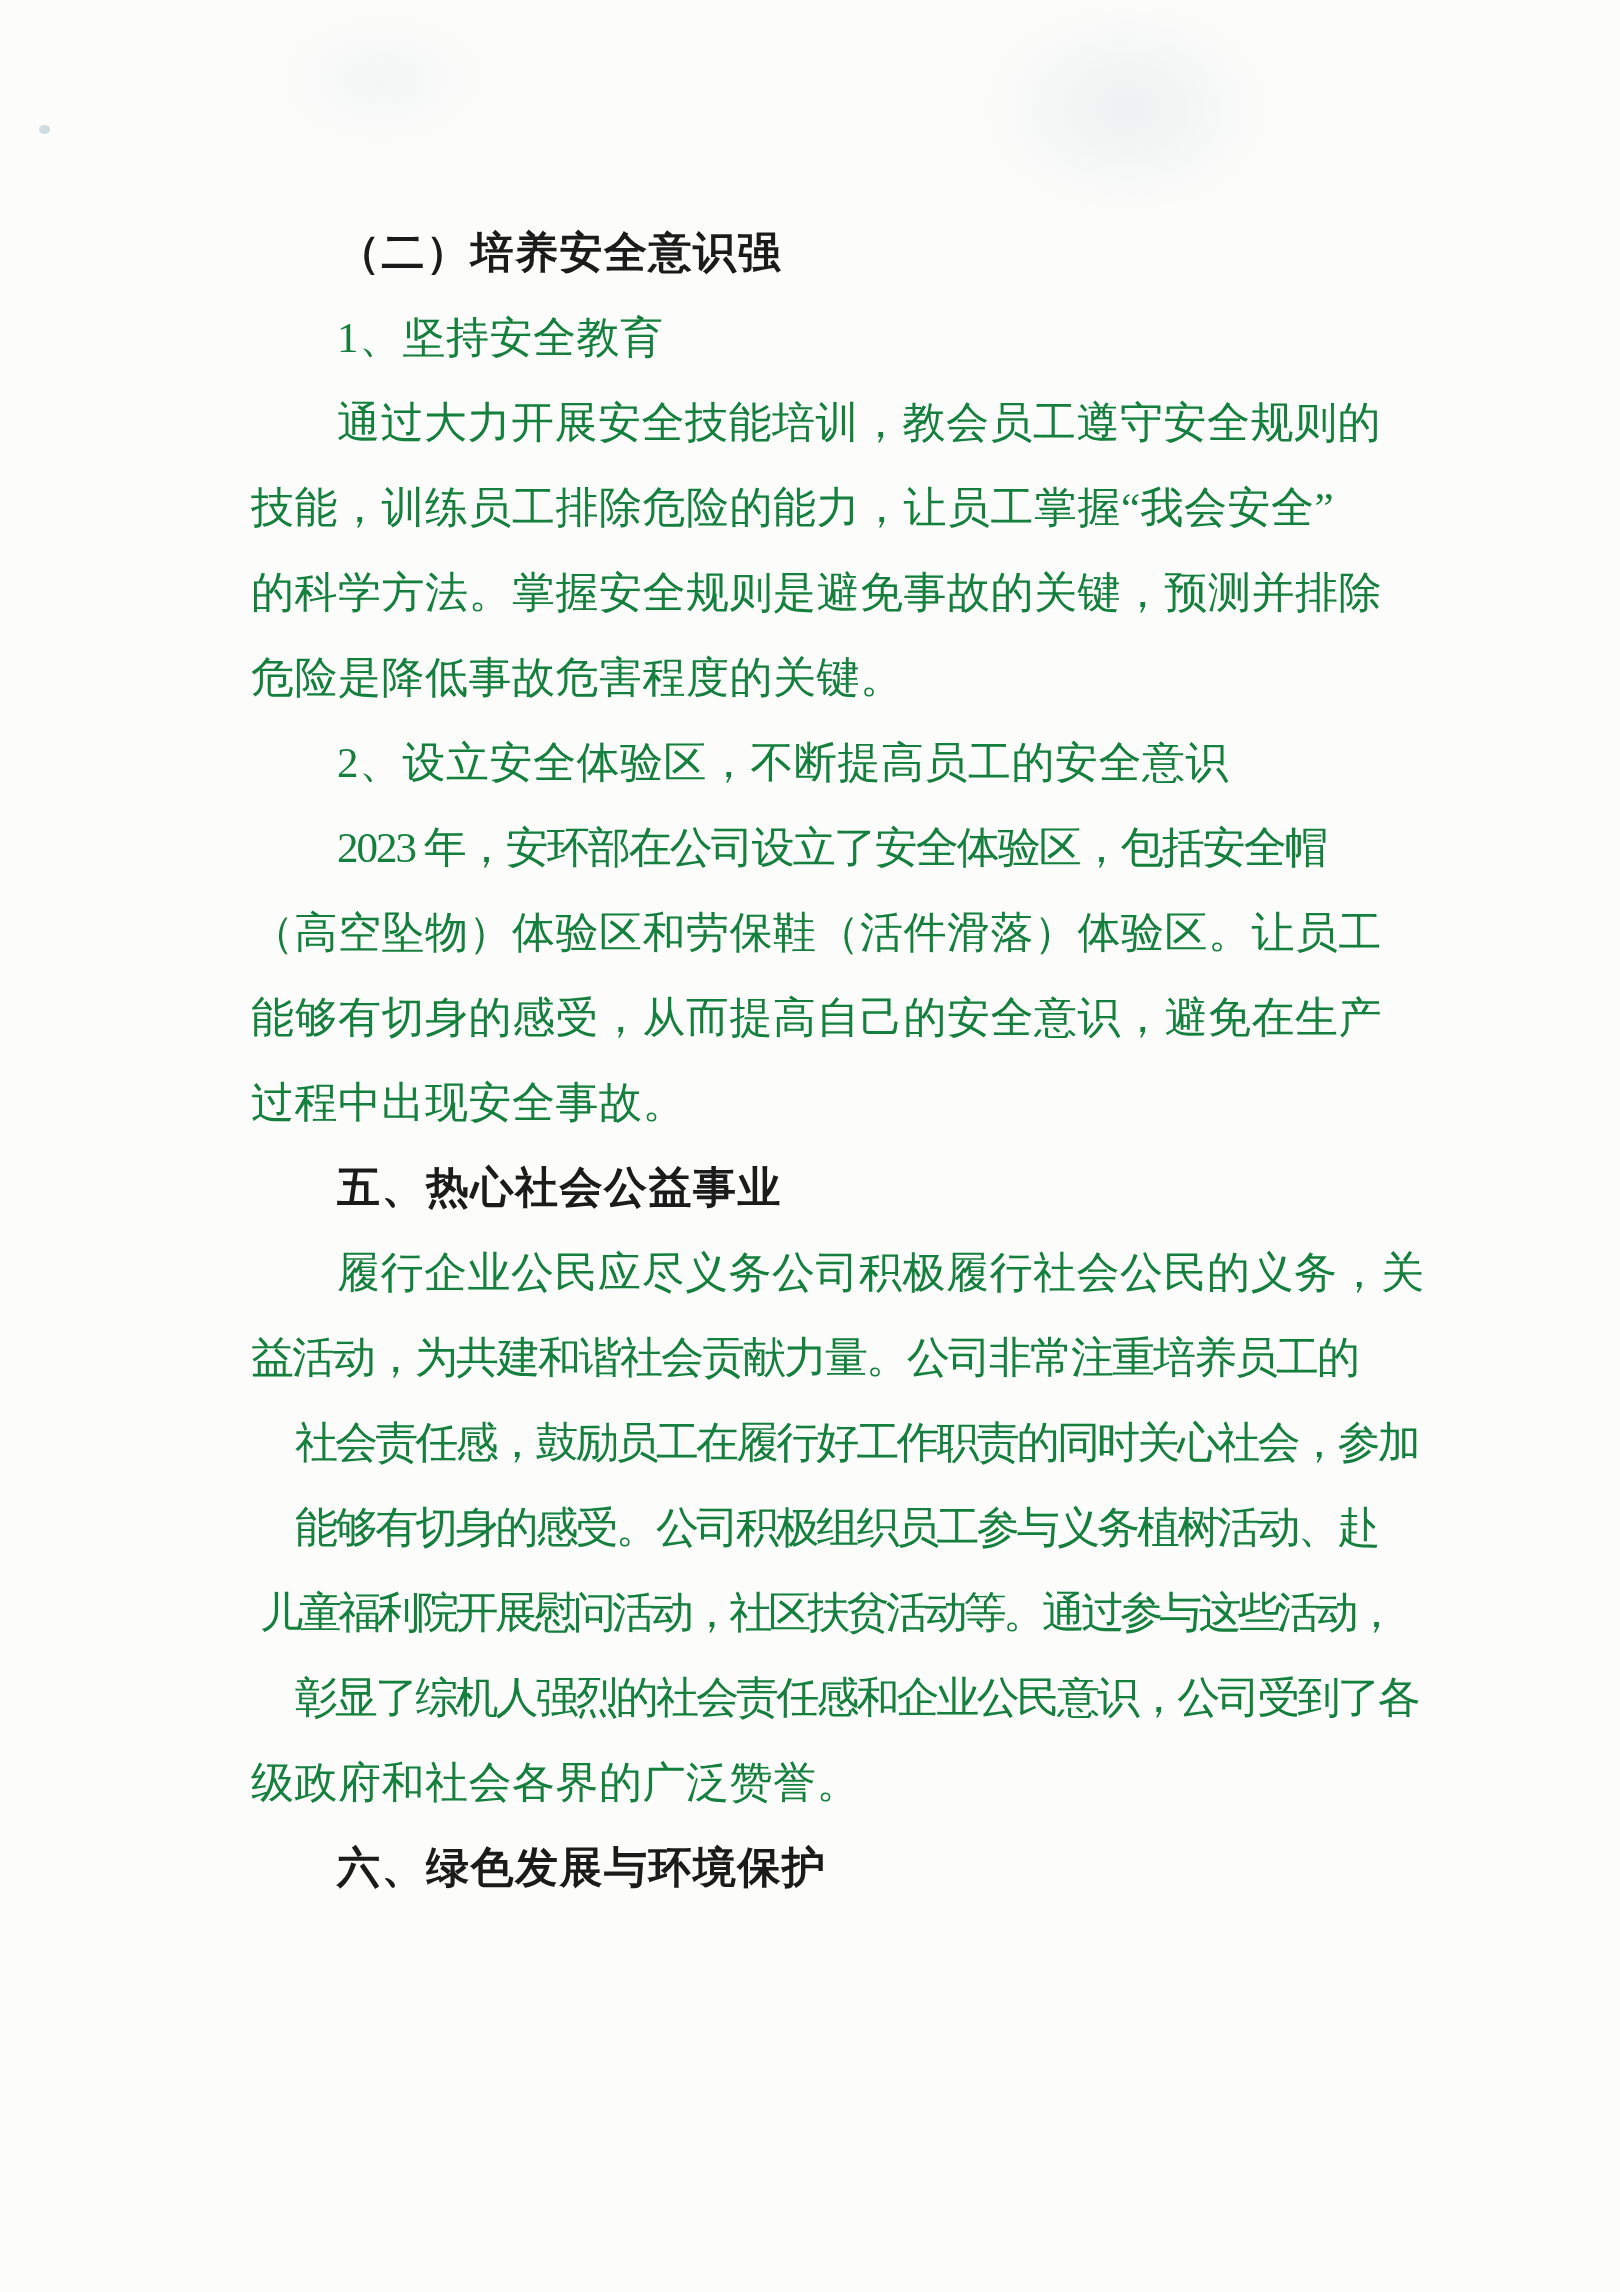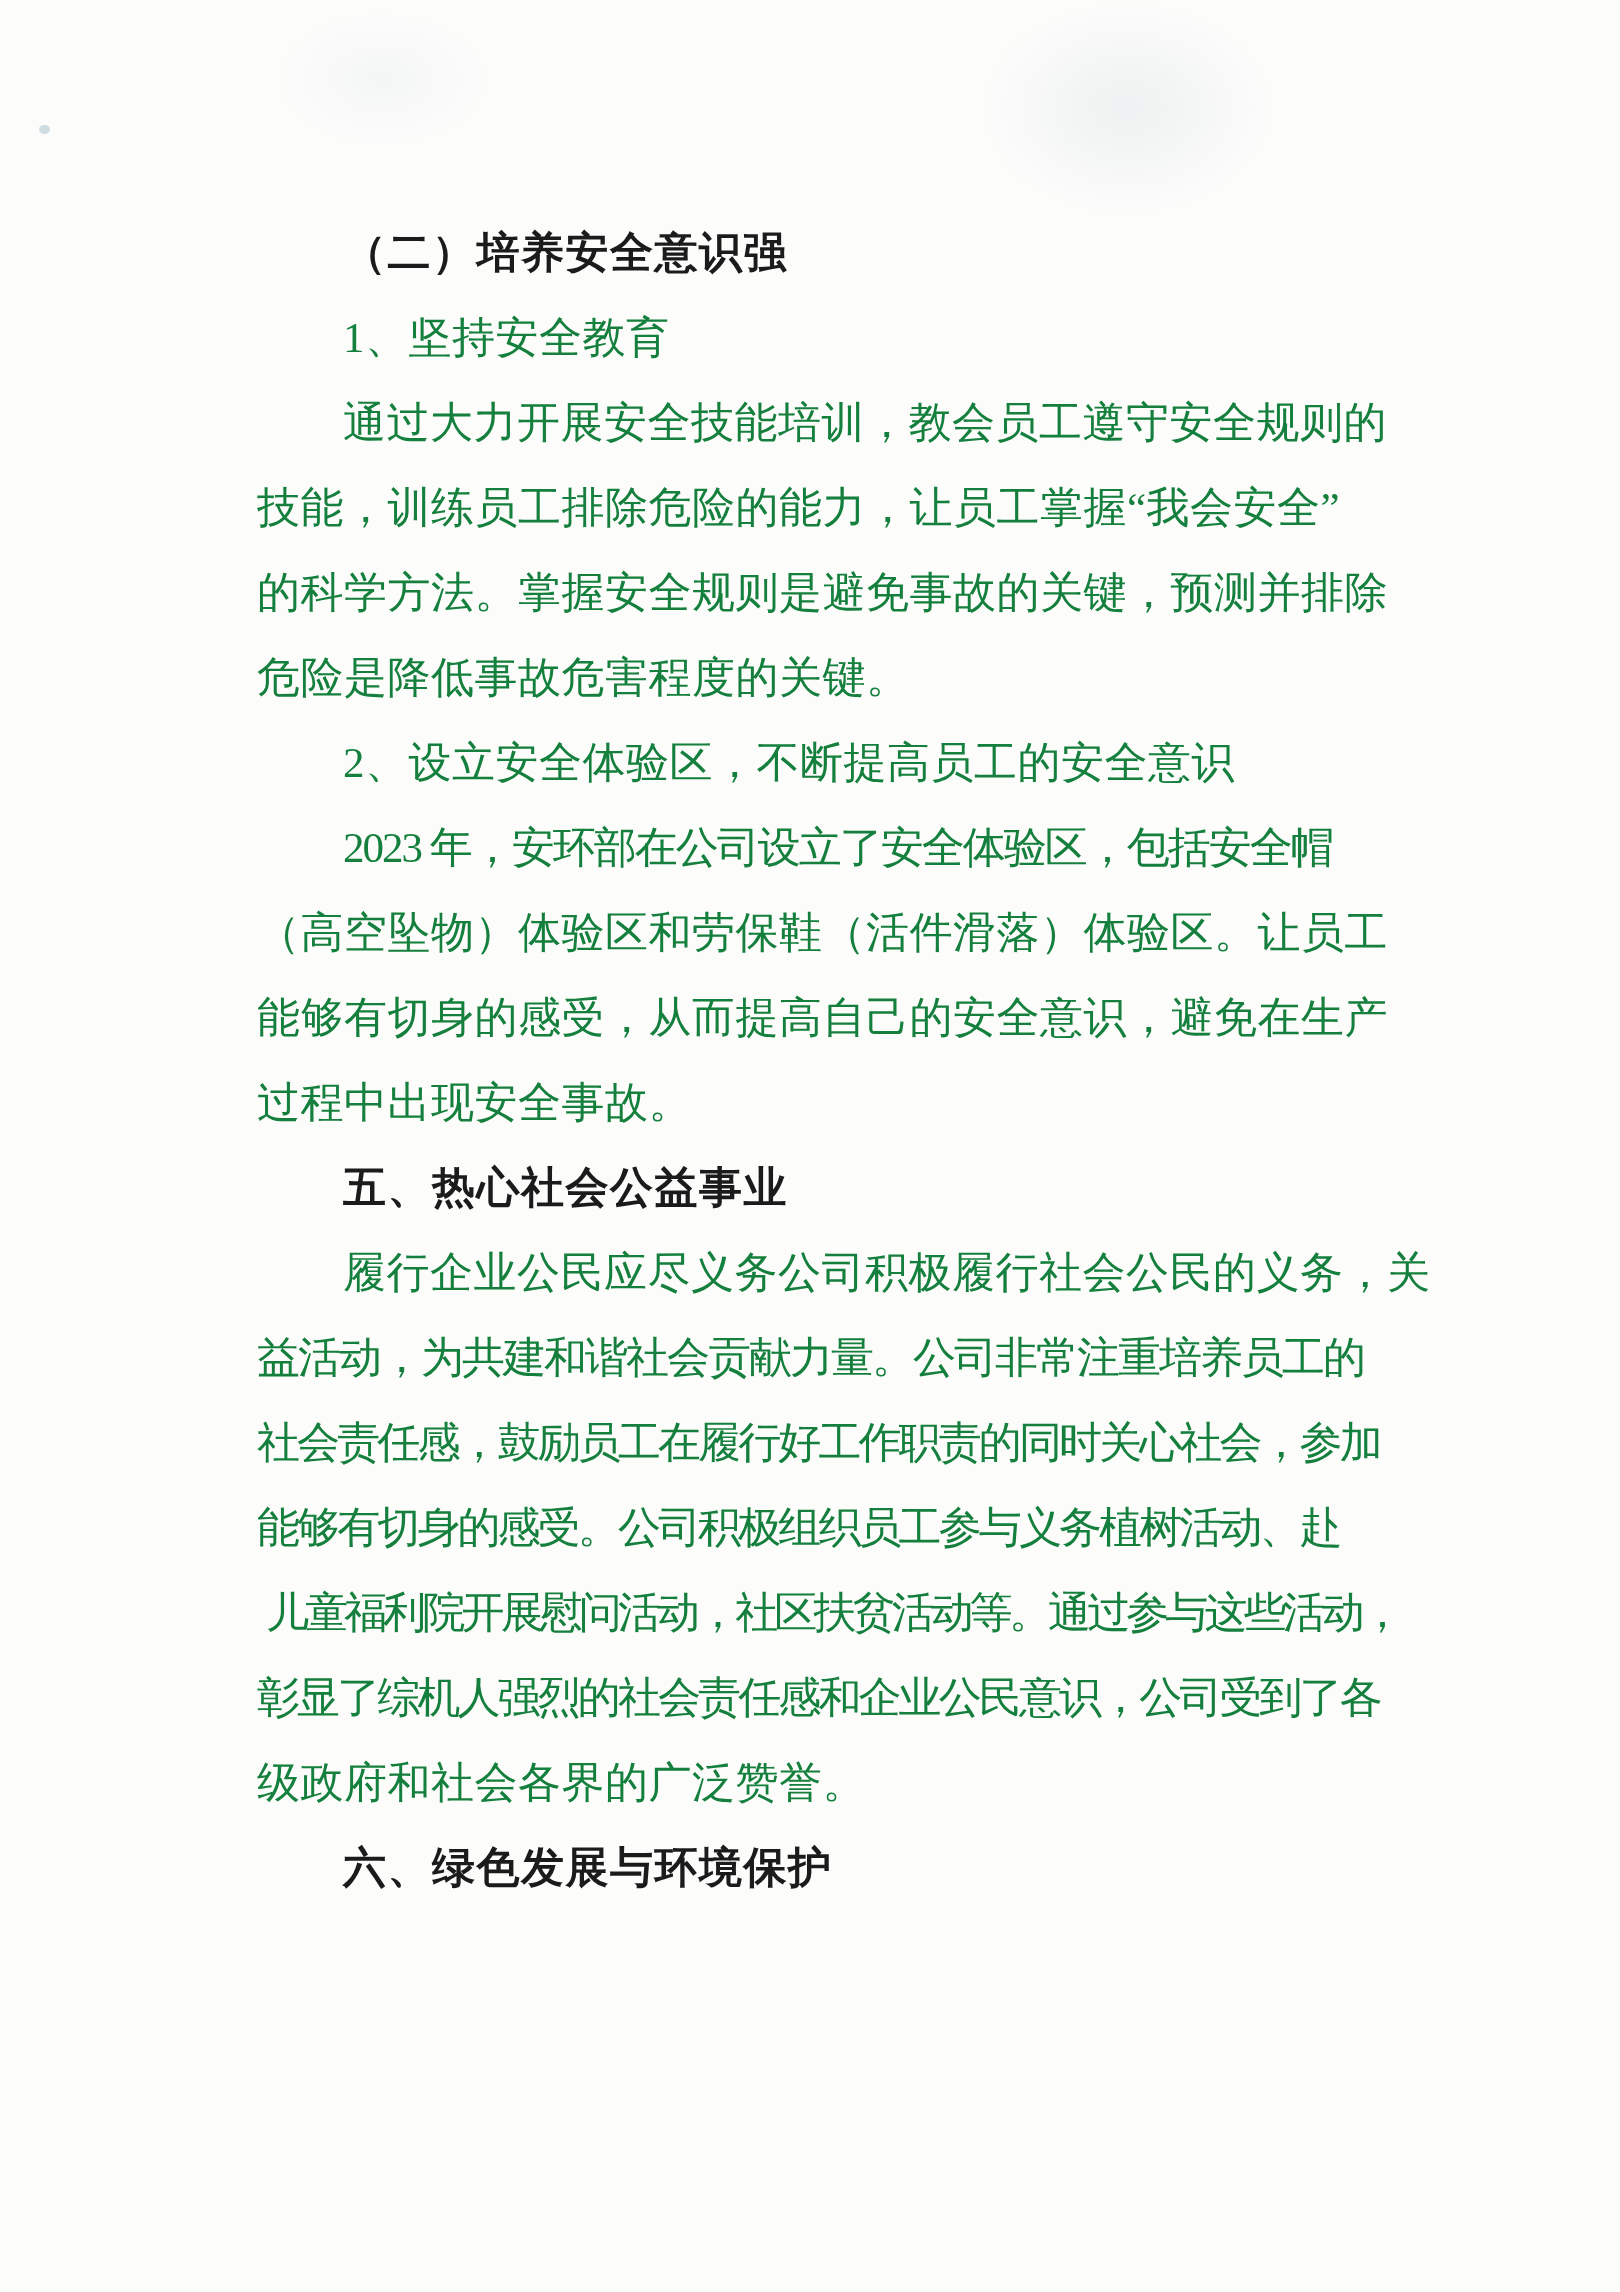--- a/index.html
+++ b/index.html
@@ -39,21 +39,21 @@
     position: absolute;
     left: 274px;
     top: 9.8px;
     width: 216px;
     height: 137px;
     background: radial-gradient(closest-side, rgba(215,224,226,0.22), rgba(255,255,255,0));
     pointer-events: none;
   }
   .lines {
     position: absolute;
-    left: 257px;
+    left: 251px;
     top: 210px;
     width: 1152px;
   }
   .line {
     display: block;
     line-height: 85px;
     font-size: 43px;
     letter-spacing: 0.5px;
     white-space: nowrap;
     color: #15803d;
@@ -61,21 +61,21 @@
   }
   .line.heading {
     font-family: "Liberation Sans", sans-serif;
     font-weight: 700;
     color: #1b1b1b;
     letter-spacing: 1.5px;
   }
   .line.indent { text-indent: 86px; }
   
   .line.t2 { letter-spacing: -2px; }
-  .line.t3 { letter-spacing: -2.9px; }
+  .line.t3 { letter-spacing: -2.9px; margin-left: 44px; }
   .line.t4 { letter-spacing: -3.9px; text-align: center; }
 </style>
 </head>
 <body>
 
 <div class="page">
   <div class="speck"></div>
   <div class="smudge-a"></div>
   <div class="smudge-b"></div>
   <div class="lines">

